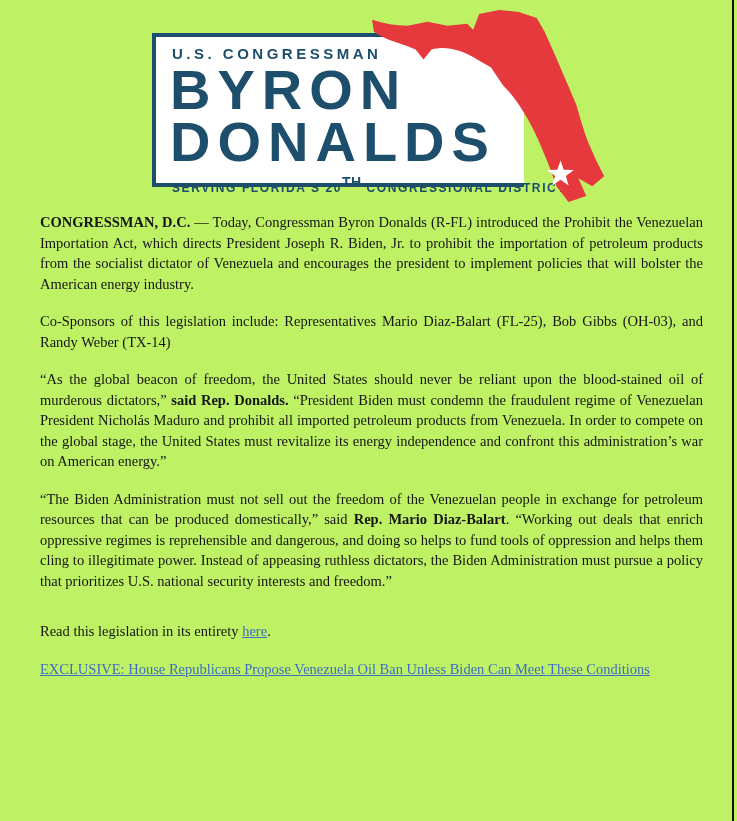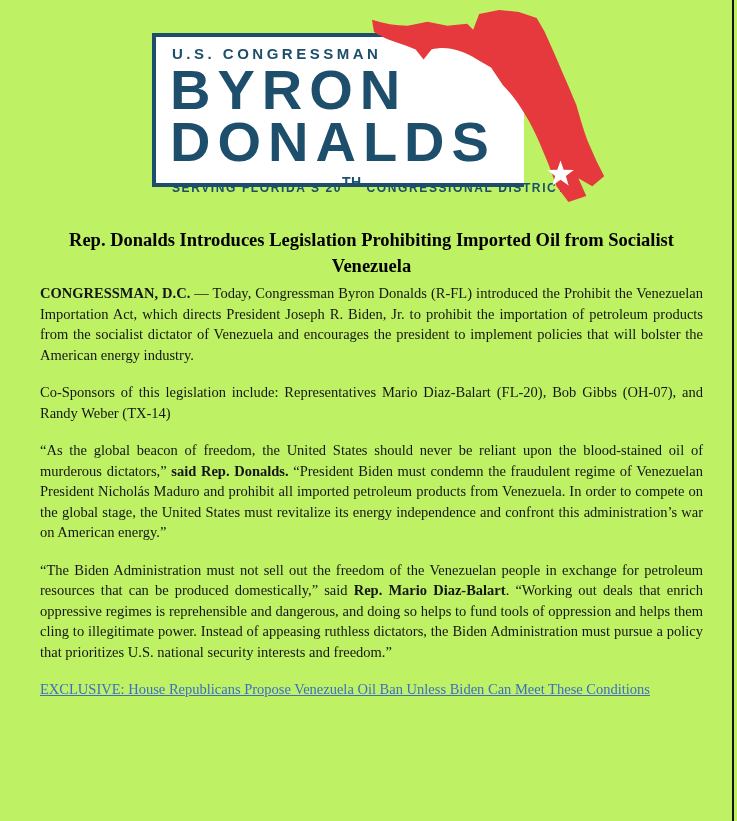--- a/index.html
+++ b/index.html
@@ -55,31 +55,31 @@
     <svg class="florida" viewBox="0 0 130 100" preserveAspectRatio="none">
       <path d="M2,7 C8,9 14,10 20,10 L30,8 L40,10 L50,9 L53,12 L56,4 L66,2 L76,3 L85,6 L89,13
            C94,24 100,38 105,50 C107,57 109,64 111,69 L115,78 L119,86 L113,91 L106,87
            L110,96 L101,99 L95,91 L91,80 L86,68 C81,57 75,47 68,40 L62,31 L55,27
            C47,22 39,20 32,22 L28,27 L24,22 L19,20 C13,18 7,16 3,13 Z" fill="#e5393e"></path>
       <path d="M97,78 L98.6,82.7 L103.7,82.8 L99.7,85.9 L101.1,90.7 L97,87.8 L92.9,90.7 L94.3,85.9 L90.3,82.8 L95.4,82.7 Z" fill="#ffffff"></path>
     </svg>
   </div>
 
   <div class="article">
-    <div class="title">Rep. Donalds Introduces Legislation Prohibiting Imported Oil from Socialist Venezuela</div>
 
     <div class="body-text">
       <p><span class="b">CONGRESSMAN, D.C.</span><span> — Today, Congressman Byron Donalds (R-FL) introduced the Prohibit the Venezuelan Importation Act, which directs President Joseph R. Biden, Jr. to prohibit the importation of petroleum products from the socialist dictator of Venezuela and encourages the president to implement policies that will bolster the American energy industry.</span></p>
 
-      <p>Co-Sponsors of this legislation include: Representatives Mario Diaz-Balart (FL-20), Bob Gibbs (OH-07), and Randy Weber (TX-14)</p>
+      <p>Co-Sponsors of this legislation include: Representatives Mario Diaz-Balart (FL-25), Bob Gibbs (OH-03), and Randy Weber (TX-14)</p>
 
       <p class="quote"><span>“As the global beacon of freedom, the United States should never be reliant upon the blood-stained oil of murderous dictators,” </span><span class="b">said Rep. Donalds.</span><span> “President Biden must condemn the fraudulent regime of Venezuelan President Nicholás Maduro and prohibit all imported petroleum products from Venezuela. In order to compete on the global stage, the United States must revitalize its energy independence and confront this administration’s war on American energy.”</span></p>
 
       <p class="quote"><span>“The Biden Administration must not sell out the freedom of the Venezuelan people in exchange for petroleum resources that can be produced domestically,” said </span><span class="b">Rep. Mario Diaz-Balart</span><span>. “Working out deals that enrich oppressive regimes is reprehensible and dangerous, and doing so helps to fund tools of oppression and helps them cling to illegitimate power. Instead of appeasing ruthless dictators, the Biden Administration must pursue a policy that prioritizes U.S. national security interests and freedom.”</span></p>
 
+      <p class="read-line"><span>Read this legislation in its entirety </span><a class="doc-link">here</a><span>.</span></p>
 
       <p class="exclusive-line"><a class="doc-link">EXCLUSIVE: House Republicans Propose Venezuela Oil Ban Unless Biden Can Meet These Conditions</a></p>
 
     </div>
   </div>
 
   <div class="right-edge"></div>
 </div>
 
 </body></html>

